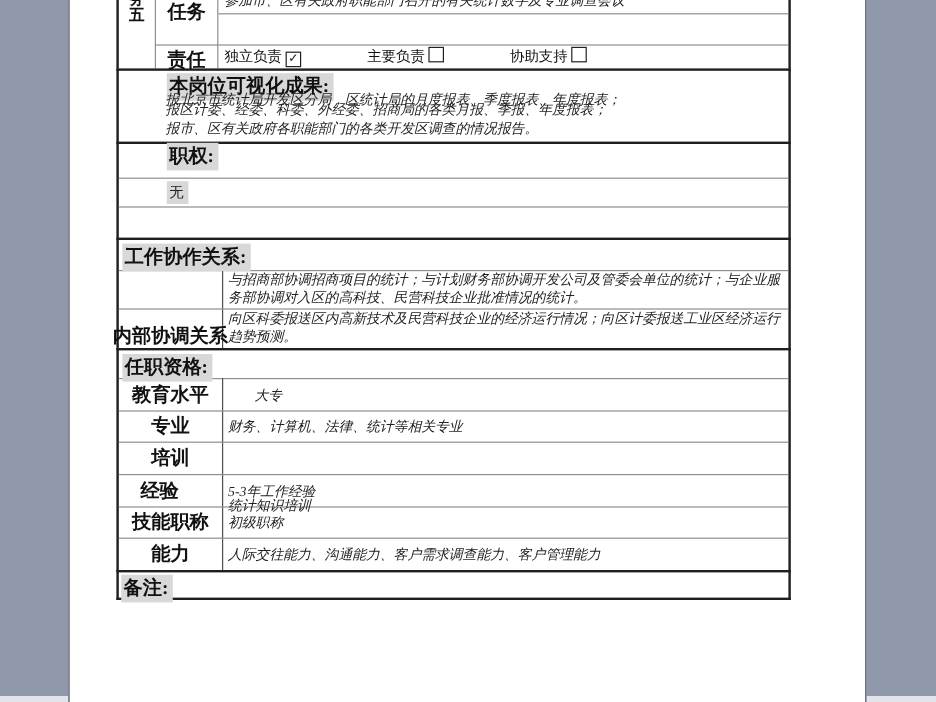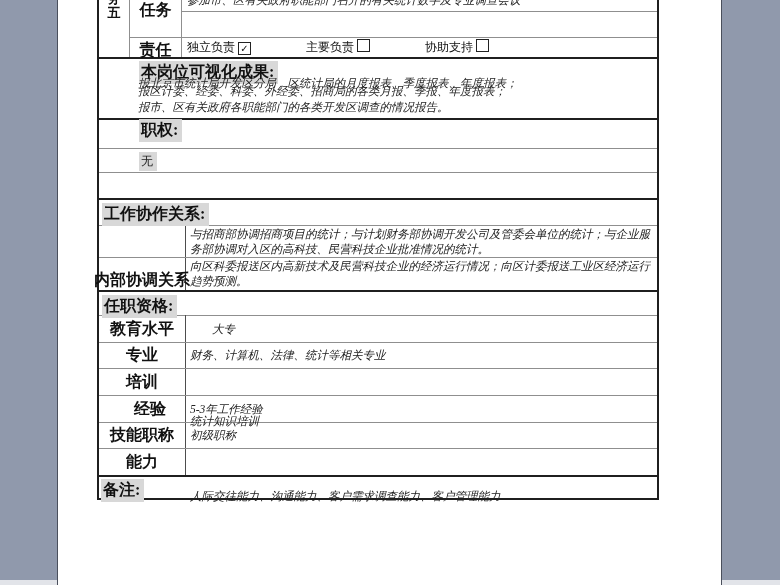--- a/index.html
+++ b/index.html
@@ -100,25 +100,25 @@
 
     <div class="abs" style="left:44px;top:295px;">
       <span class="lbl hl">任职资格:</span>
     </div>
     <div class="abs lbl cc" style="left:41px;top:316px;width:86px;height:26px;">教育水平</div>
     <div class="abs val vcenter" style="left:132px;top:316px;width:463px;height:26px;margin-left:22px;">大专</div>
     <div class="abs lbl cc" style="left:41px;top:343px;width:86px;height:25px;">专业</div>
     <div class="abs val vcenter" style="left:132px;top:343px;width:463px;height:25px;font-style:italic;">财务、计算机、法律、统计等相关专业</div>
     <div class="abs lbl cc" style="left:41px;top:369px;width:86px;height:26px;">培训</div>
     <div class="abs val vcenter" style="left:132px;top:369px;width:463px;height:26px;margin-top:39px;">统计知识培训</div>
-    <div class="abs lbl cc" style="left:49px;top:396px;width:86px;height:26px;">经验</div>
+    <div class="abs lbl cc" style="left:32px;top:396px;width:86px;height:26px;">经验</div>
     <div class="abs val vcenter" style="left:132px;top:396px;width:463px;height:26px;">5-3年工作经验</div>
     <div class="abs lbl cc" style="left:41px;top:423px;width:86px;height:25px;">技能职称</div>
     <div class="abs val vcenter" style="left:132px;top:423px;width:463px;height:25px;">初级职称</div>
     <div class="abs lbl cc" style="left:41px;top:449px;width:86px;height:26px;">能力</div>
-    <div class="abs val vcenter" style="left:132px;top:449px;width:463px;height:26px;margin-top:34px;">人际交往能力、沟通能力、客户需求调查能力、客户管理能力</div>
+    <div class="abs val vcenter" style="left:132px;top:449px;width:463px;height:26px;">人际交往能力、沟通能力、客户需求调查能力、客户管理能力</div>
 
     <div class="abs" style="left:43px;top:479px;">
       <span class="lbl hl">备注:</span>
     </div>
 
   </div>
 </div>
 
 </body></html>

